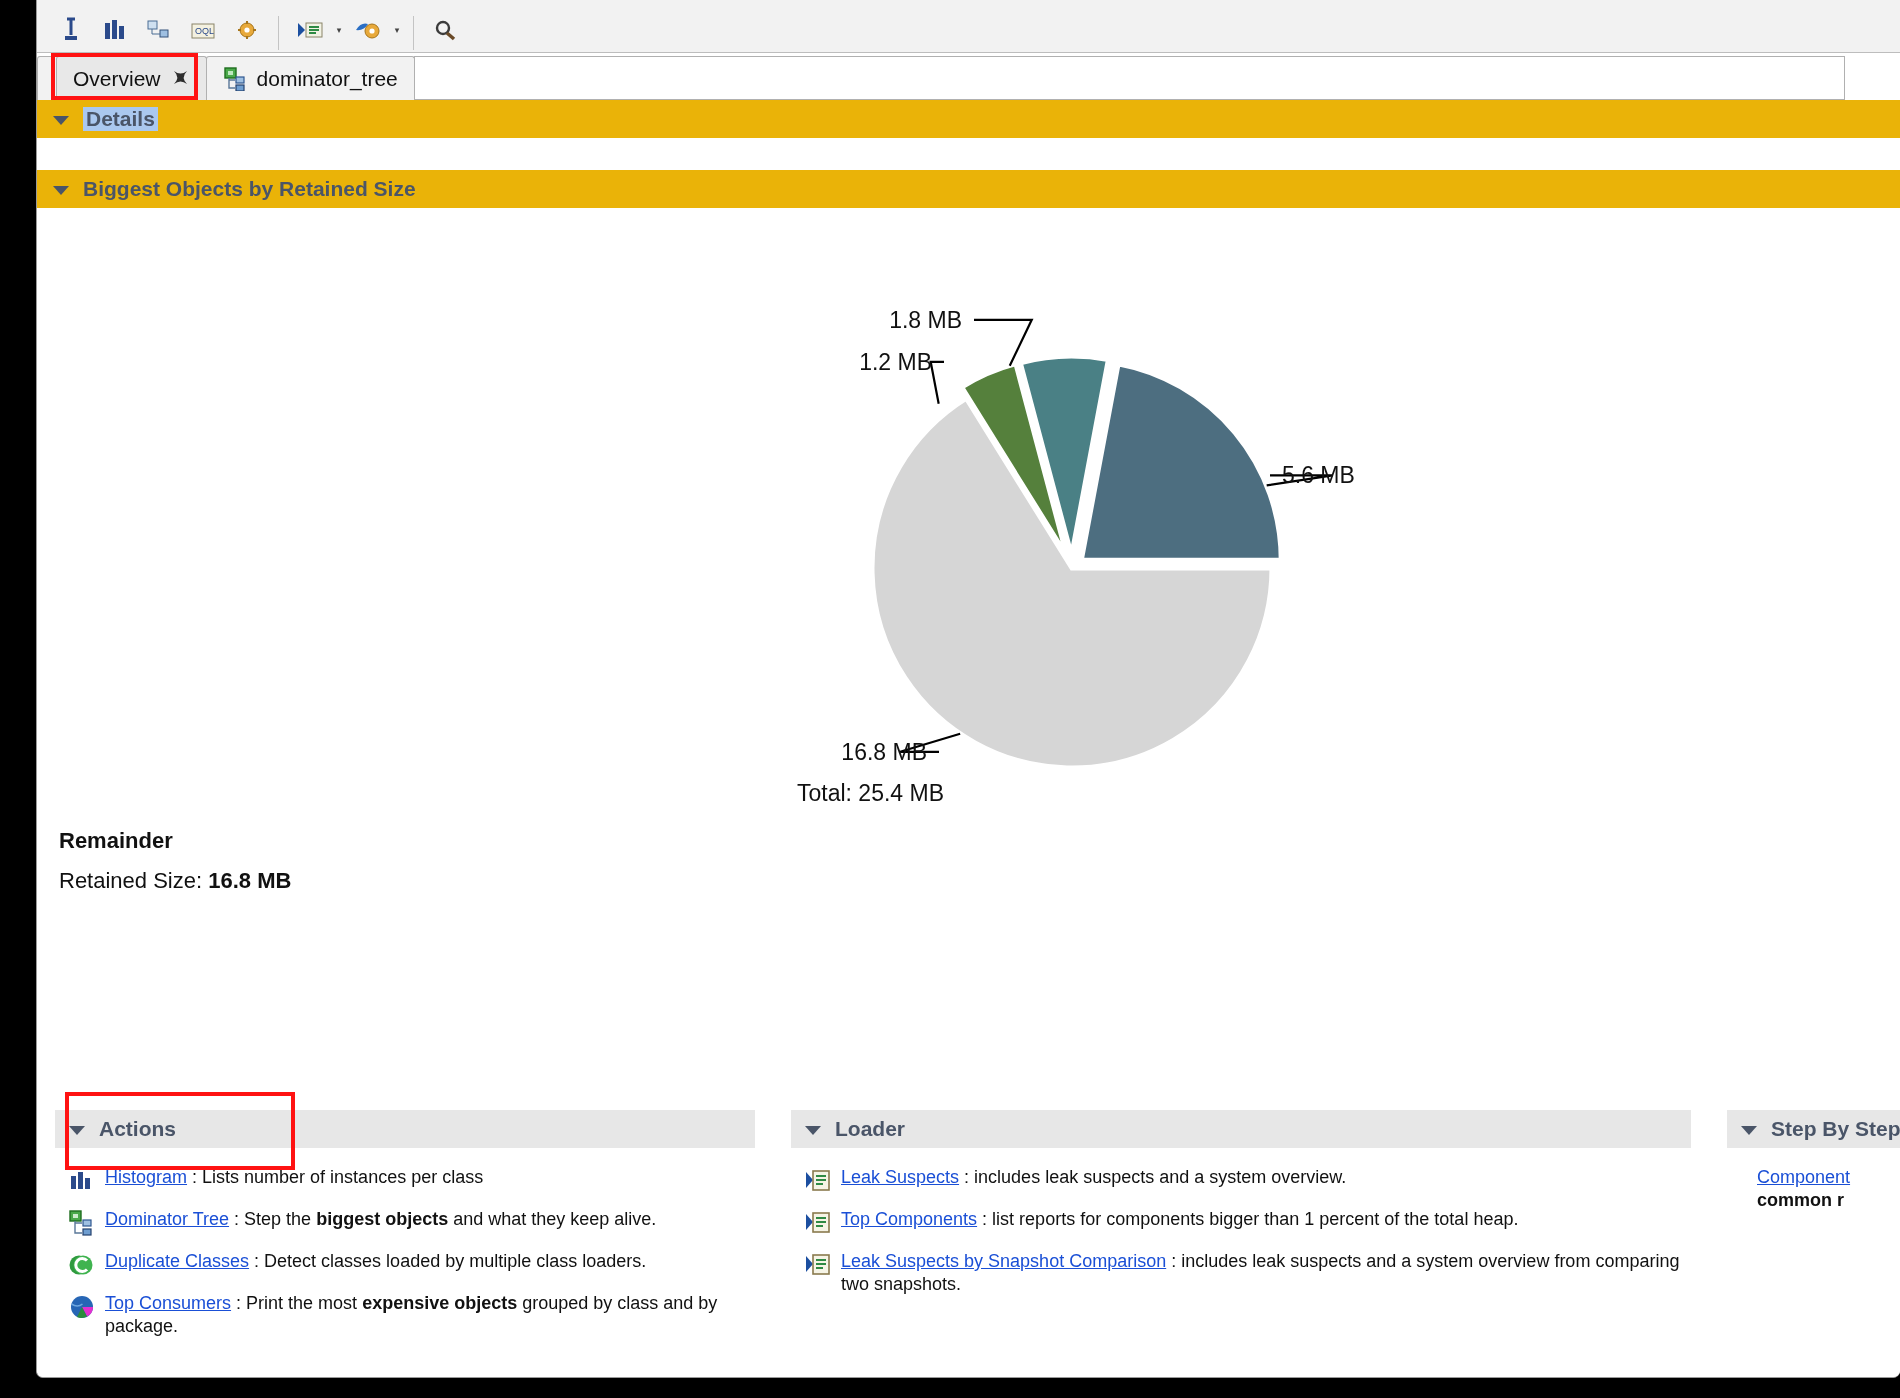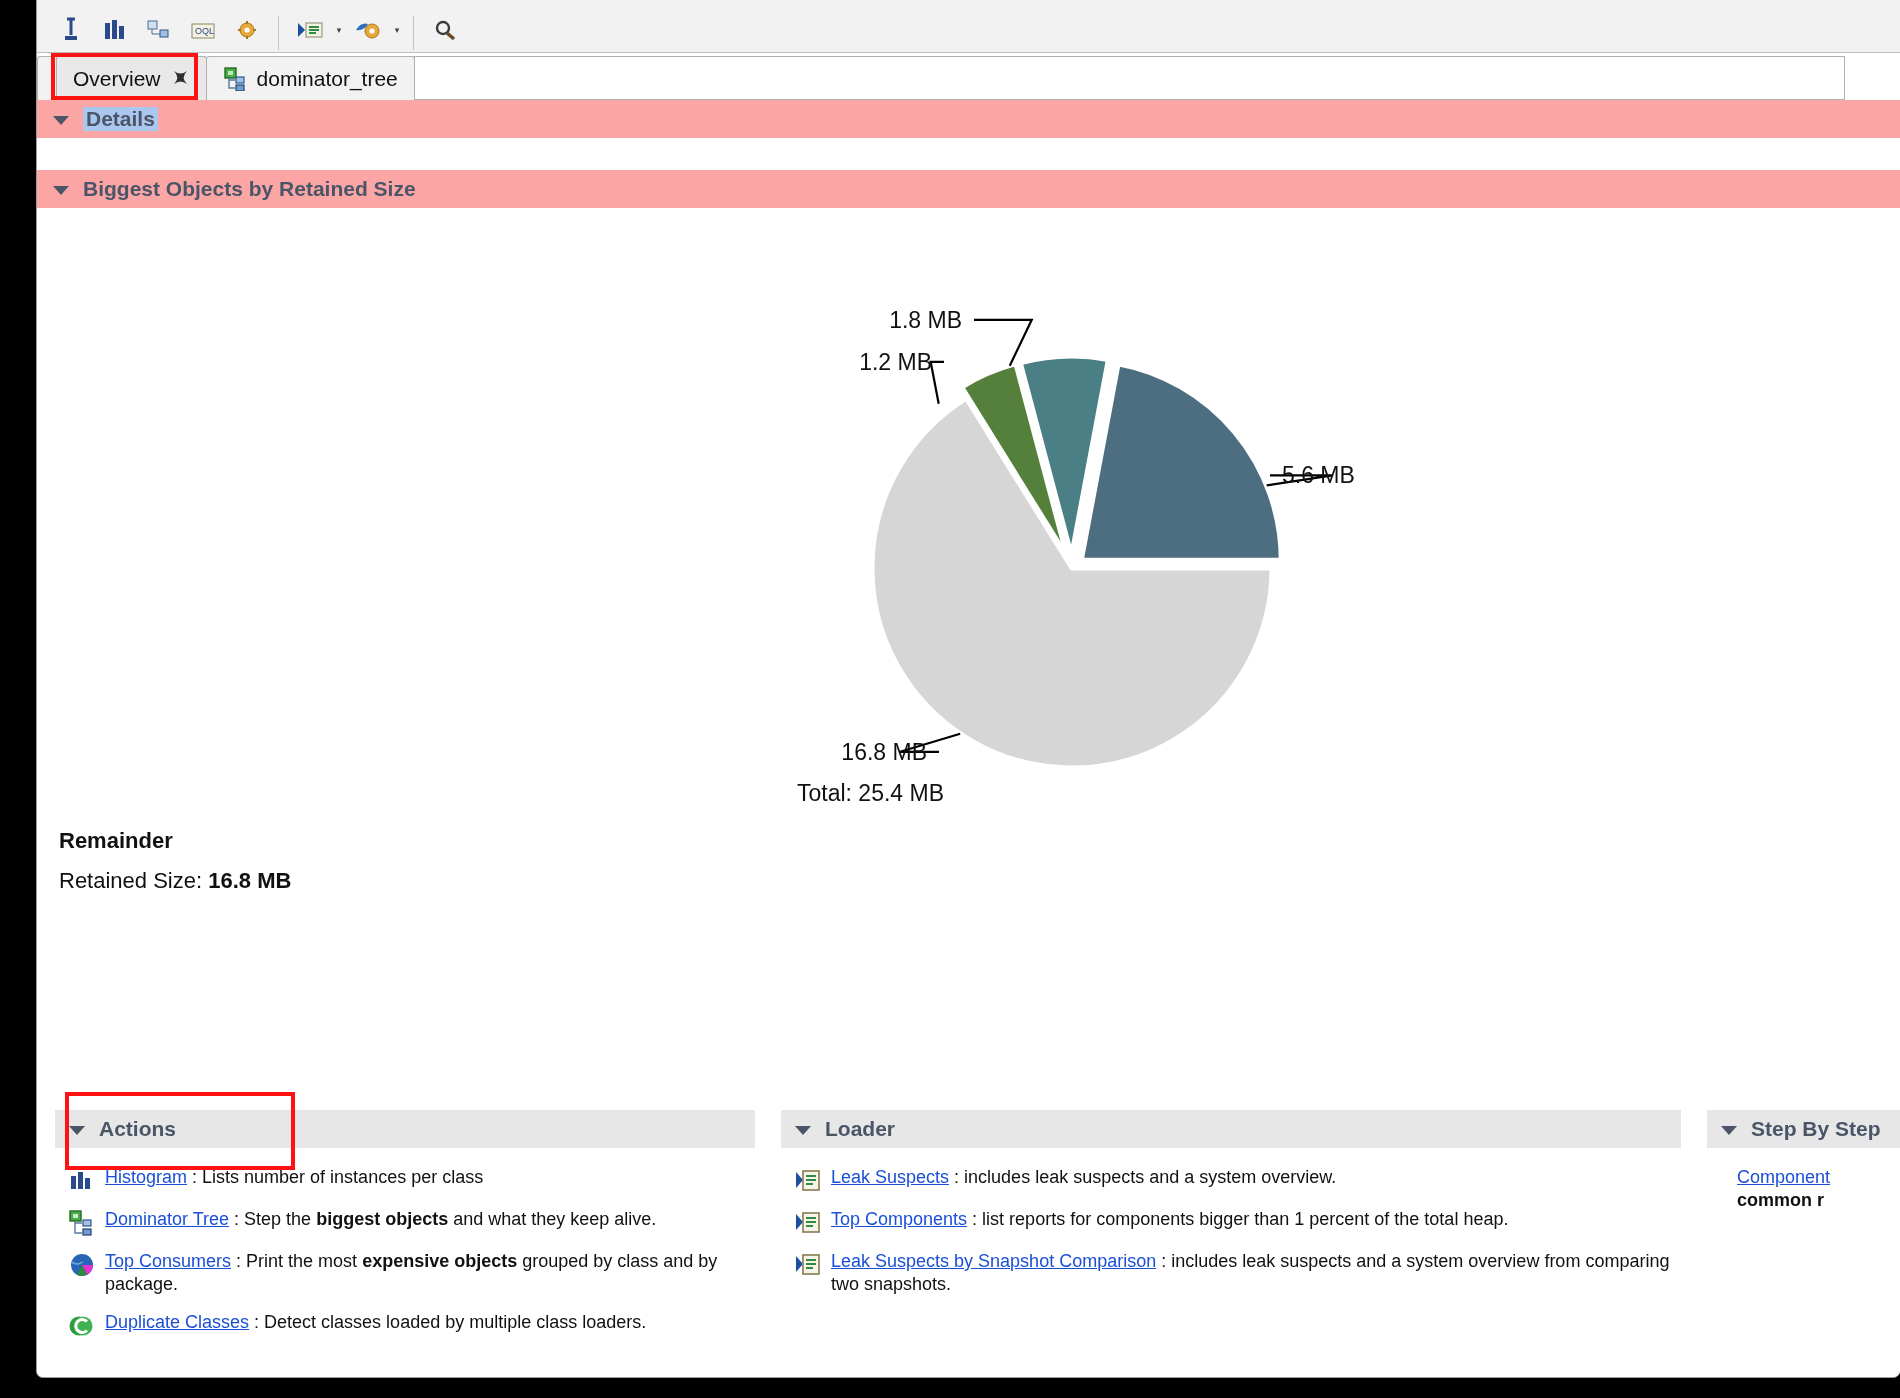--- a/index.html
+++ b/index.html
@@ -118,21 +118,21 @@
   
   .content {
     position: absolute;
     left: 0; top: 100px;
     width: 1864px; height: 1278px;
     background: #ffffff;
     overflow: hidden;
   }
 
   .section-header {
-    background: #fca5a5;
+    background: #eab308;
     height: 38px;
     display: flex; align-items: center;
     padding-left: 16px;
     gap: 14px;
     font-size: 21px;
     font-weight: bold;
     color: #4a5568;
   }
   .tri {
     width: 0; height: 0;
@@ -180,21 +180,21 @@
     font-size: 22px; color: #111;
   }
   .remainder-size b { font-weight: bold; }
 
   
   .panels {
     position: absolute;
     left: 0; top: 1010px;
     width: 1725px;
     display: flex;
-    gap: 26px;
+    gap: 36px;
     padding: 0 18px 0 18px;
   }
   .panel { flex: 0 0 auto; }
   .panel.actions { width: 700px; }
   .panel.reports { width: 900px; }
   .panel.steps   { width: 420px; }
 
   .panel-head {
     background: #e7e7e7;
     height: 38px;
@@ -404,42 +404,42 @@
                   <path d="M6 11 v12 h7 M6 13 h7" stroke="#5a7899" stroke-width="1.4" fill="none"></path>
                 </svg>
               </span>
               <span class="txt">
                 <span class="link">Dominator Tree</span><span> : </span><span>Step the </span><b>biggest objects</b><span> and what they keep alive.</span>
               </span>
             </div>
 
             <div class="item">
               <span class="ico">
+                <svg class="ic-dup" viewBox="0 0 26 26">
+                  <circle cx="10" cy="13" r="9.5" fill="#2f9a3e"></circle>
+                  <circle cx="14" cy="13" r="9.5" fill="#3fb34f"></circle>
+                  <path d="M18 8.5 A6.5 6.5 0 1 0 18 17.5" fill="none" stroke="#ffffff" stroke-width="3"></path>
+                </svg>
+              </span>
+              <span class="txt">
+                <span class="link">Duplicate Classes</span><span> : </span><span>Detect classes loaded by multiple class loaders.</span>
+              </span>
+            </div>
+
+            <div class="item">
+              <span class="ico">
                 <svg class="ic-pie" viewBox="0 0 26 26">
                   <circle cx="13" cy="13" r="11" fill="#2766b5"></circle>
                   <path d="M13 13 L24 13 A11 11 0 0 1 18 22.6 z" fill="#e430d0"></path>
                   <path d="M13 13 L18 22.6 A11 11 0 0 1 8 23 z" fill="#2c8b3c"></path>
                   <path d="M2.5 10 q6 4 11 0" fill="none" stroke="#6fa8e0" stroke-width="1.6"></path>
                 </svg>
               </span>
               <span class="txt">
                 <span class="link">Top Consumers</span><span> : </span><span>Print the most  </span><b>expensive objects</b><span> grouped by class and by package.</span>
-              </span>
-            </div>
-
-            <div class="item">
-              <span class="ico">
-                <svg class="ic-dup" viewBox="0 0 26 26">
-                  <circle cx="10" cy="13" r="9.5" fill="#2f9a3e"></circle>
-                  <circle cx="14" cy="13" r="9.5" fill="#3fb34f"></circle>
-                  <path d="M18 8.5 A6.5 6.5 0 1 0 18 17.5" fill="none" stroke="#ffffff" stroke-width="3"></path>
-                </svg>
-              </span>
-              <span class="txt">
-                <span class="link">Duplicate Classes</span><span> : </span><span>Detect classes loaded by multiple class loaders.</span>
               </span>
             </div>
 
           </div>
         </div>
 
         <div class="panel reports">
           <div class="panel-head">
             <span class="tri"></span>
             <span>Loader</span>

